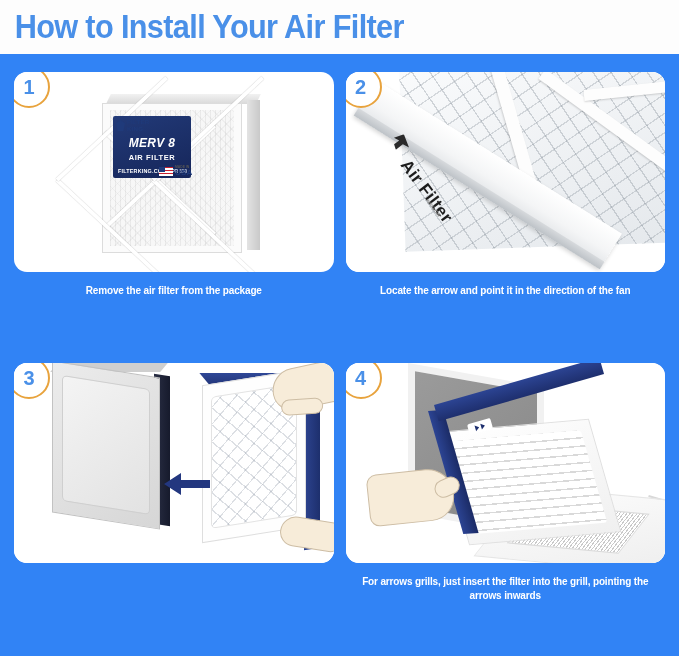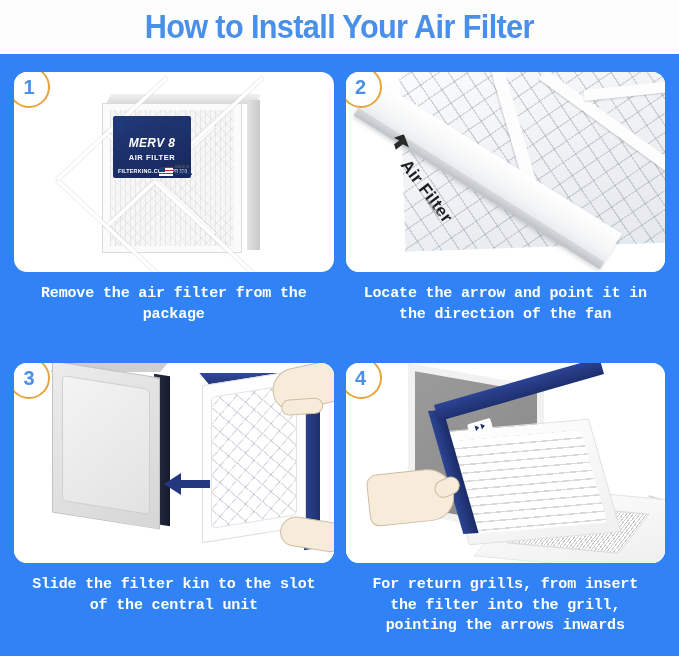--- a/index.html
+++ b/index.html
@@ -21,21 +21,20 @@
 
   
   .header {
     position: absolute;
     top: 0; left: 0;
     width: 679px;
     height: 54px;
     background: #fdfdfd;
     display: flex;
     align-items: center;
-    justify-content: center;
   }
   .header-title {
     font-family: "Liberation Sans", sans-serif;
     font-size: 33px;
     font-weight: bold;
     color: #4a90e8;
     letter-spacing: -0.7px;
     transform: scaleX(0.93);
     white-space: nowrap;
   }
@@ -88,26 +87,25 @@
     font-size: 20px;
     font-weight: bold;
     color: #4a90e8;
     z-index: 20;
   }
 
   .caption {
     margin-top: 12px;
     text-align: center;
     color: #ffffff;
-    font-size: 15px;
+    font-size: 10px;
     font-weight: bold;
     line-height: 1.38;
     padding: 0 10px;
     letter-spacing: -0.15px;
-    font-family: Liberation Mono, monospace;
   }
 
   
   .filter-photo {
     position: absolute;
     left: 88px; top: 22px;
     width: 158px; height: 162px;
   }
   .fp-top {
     position: absolute;
@@ -636,21 +634,20 @@
           <svg class="si-arrow" viewBox="0 0 46 26">
             <path d="M0 13 L17 2 L17 9 L46 9 L46 17 L17 17 L17 24 Z" fill="#23377f"></path>
           </svg>
 
           <div class="si-hand-top"></div>
           <div class="si-hand-bot"></div>
         </div>
 
         <div class="badge">3</div>
       </div>
-      <div class="caption">Slide the filter kin to the slot of the central unit</div>
     </div>
 
     <div class="step">
       <div class="card">
 
         <div class="grill-ill">
           <div class="gi-wall">
             <div class="gi-wall-hole"></div>
           </div>
 
@@ -669,17 +666,17 @@
           <div class="gi-mark">
             <i></i>
             <i></i>
           </div>
 
           <div class="gi-hand"></div>
         </div>
 
         <div class="badge">4</div>
       </div>
-      <div class="caption">For return grills, from insert the filter into the grill, pointing the arrows inwards</div>
+      <div class="caption">For arrows grills, just insert the filter into the grill, pointing the arrows inwards</div>
     </div>
 
   </div>
 </div>
 
 </body></html>

